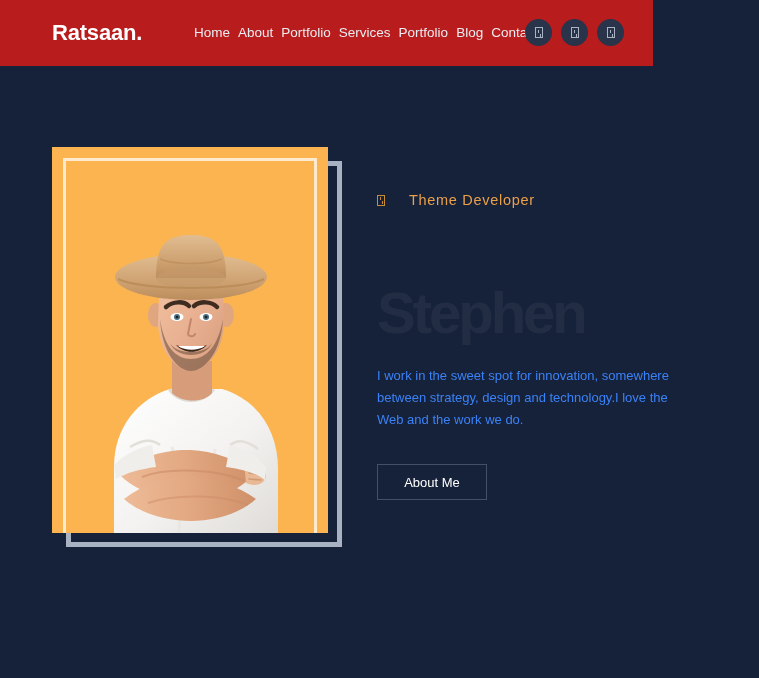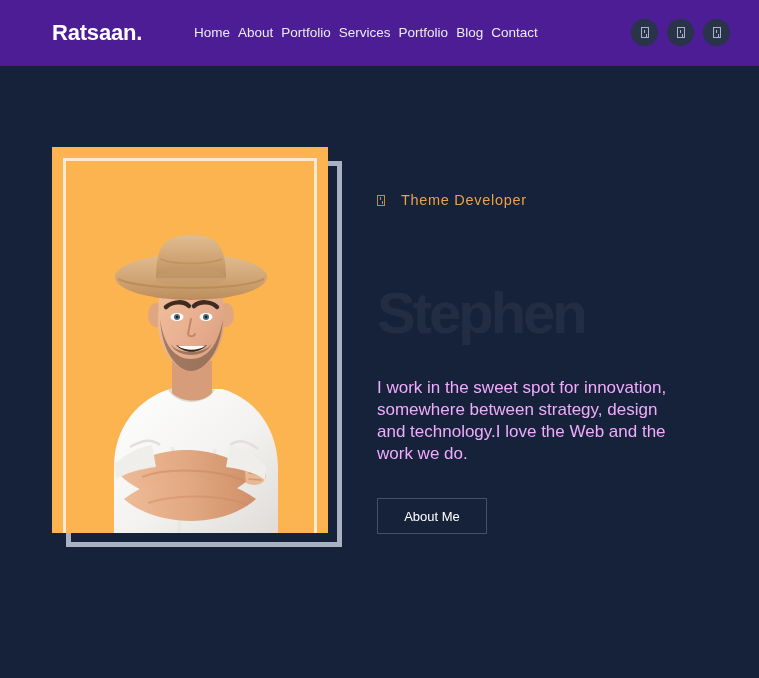--- a/index.html
+++ b/index.html
@@ -15,25 +15,25 @@
     background: #16213a;
     font-family: "Liberation Sans", sans-serif;
     color: #ffffff;
     position: relative;
   }
 
   
   .site-header {
     position: absolute;
     top: 0; left: 0;
-    width: 759px;
+    width: 653px;
     height: 66px;
     display: flex;
     align-items: center;
-    background: #4c1d95;
+    background: #b91c1c;
     z-index: 40;
   }
 
   .brand {
     position: absolute;
     left: 52px;
     top: 20px;
     font-size: 22px;
     font-weight: bold;
     letter-spacing: -0.2px;
@@ -167,21 +167,21 @@
   .hero-text {
     position: absolute;
     left: 377px;
     top: 125px;
     width: 330px;
   }
 
   .eyebrow {
     display: flex;
     align-items: center;
-    gap: 16px;
+    gap: 24px;
     color: #eba04a;
     font-size: 14.5px;
     letter-spacing: 0.7px;
     height: 18px;
     margin-bottom: 18px;
   }
 
   .headline-wrap {
     position: relative;
     height: 134px;
@@ -207,24 +207,24 @@
     line-height: 86px;
     font-weight: bold;
     letter-spacing: -3px;
     color: rgba(255,255,255,0.055);
     white-space: nowrap;
     pointer-events: none;
     user-select: none;
   }
 
   .hero-desc {
-    margin-top: 16px;
-    font-size: 17px;
+    margin-top: 4px;
+    font-size: 13px;
     line-height: 22px;
-    color: #f0abfc;
+    color: #3b82f6;
     width: 312px;
   }
 
   .about-btn {
     margin-top: 33px;
     width: 110px;
     height: 36px;
     background: transparent;
     border: 1px solid #44506a;
     color: #ffffff;

